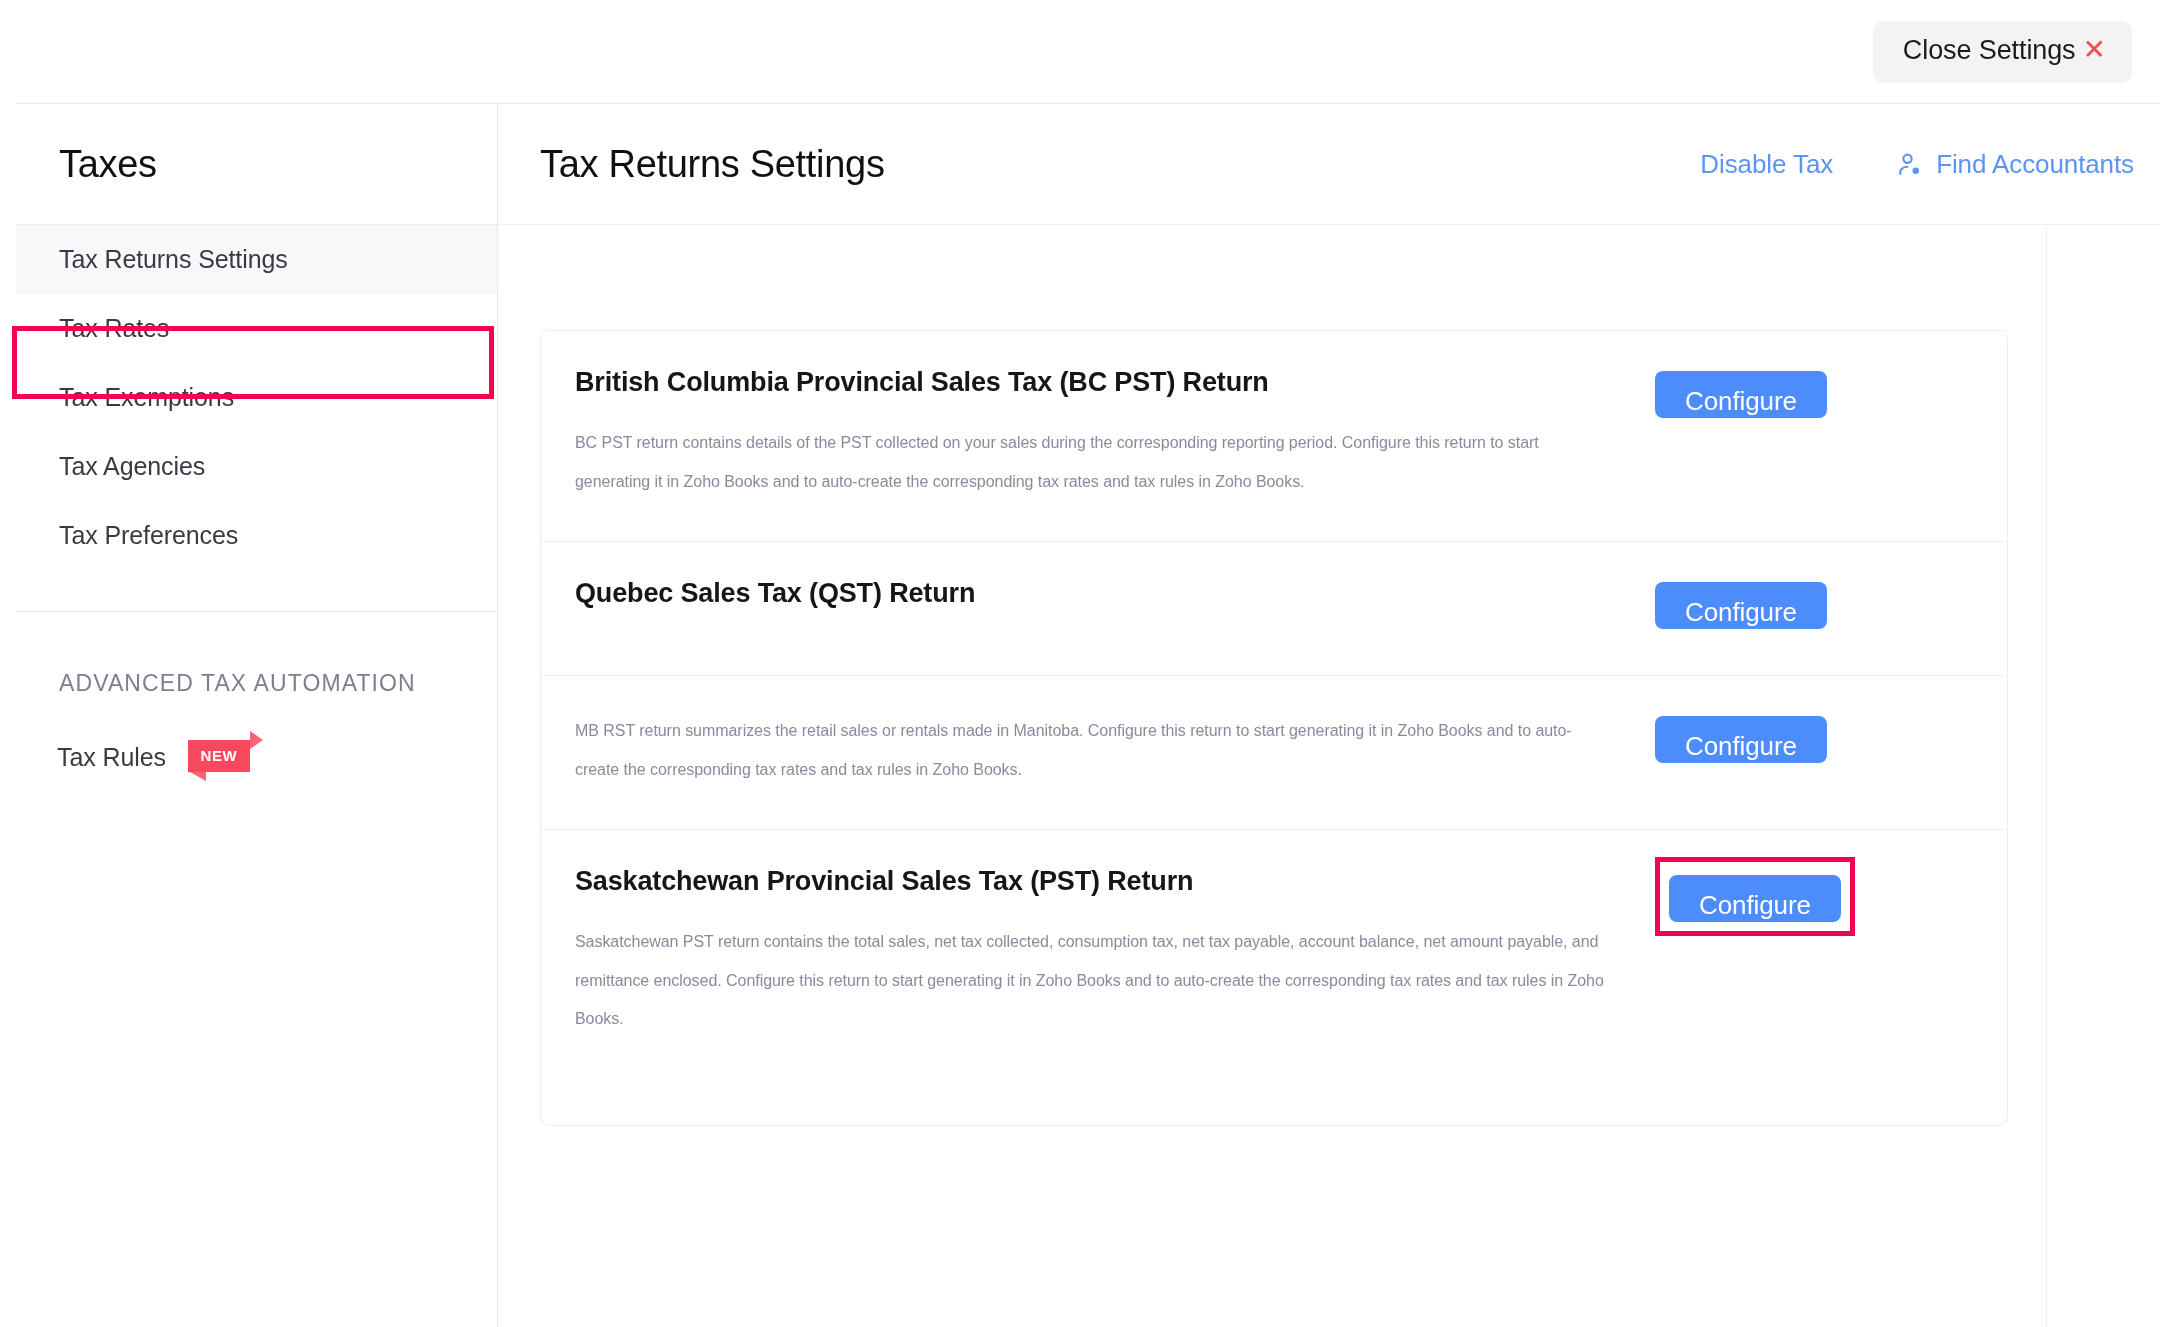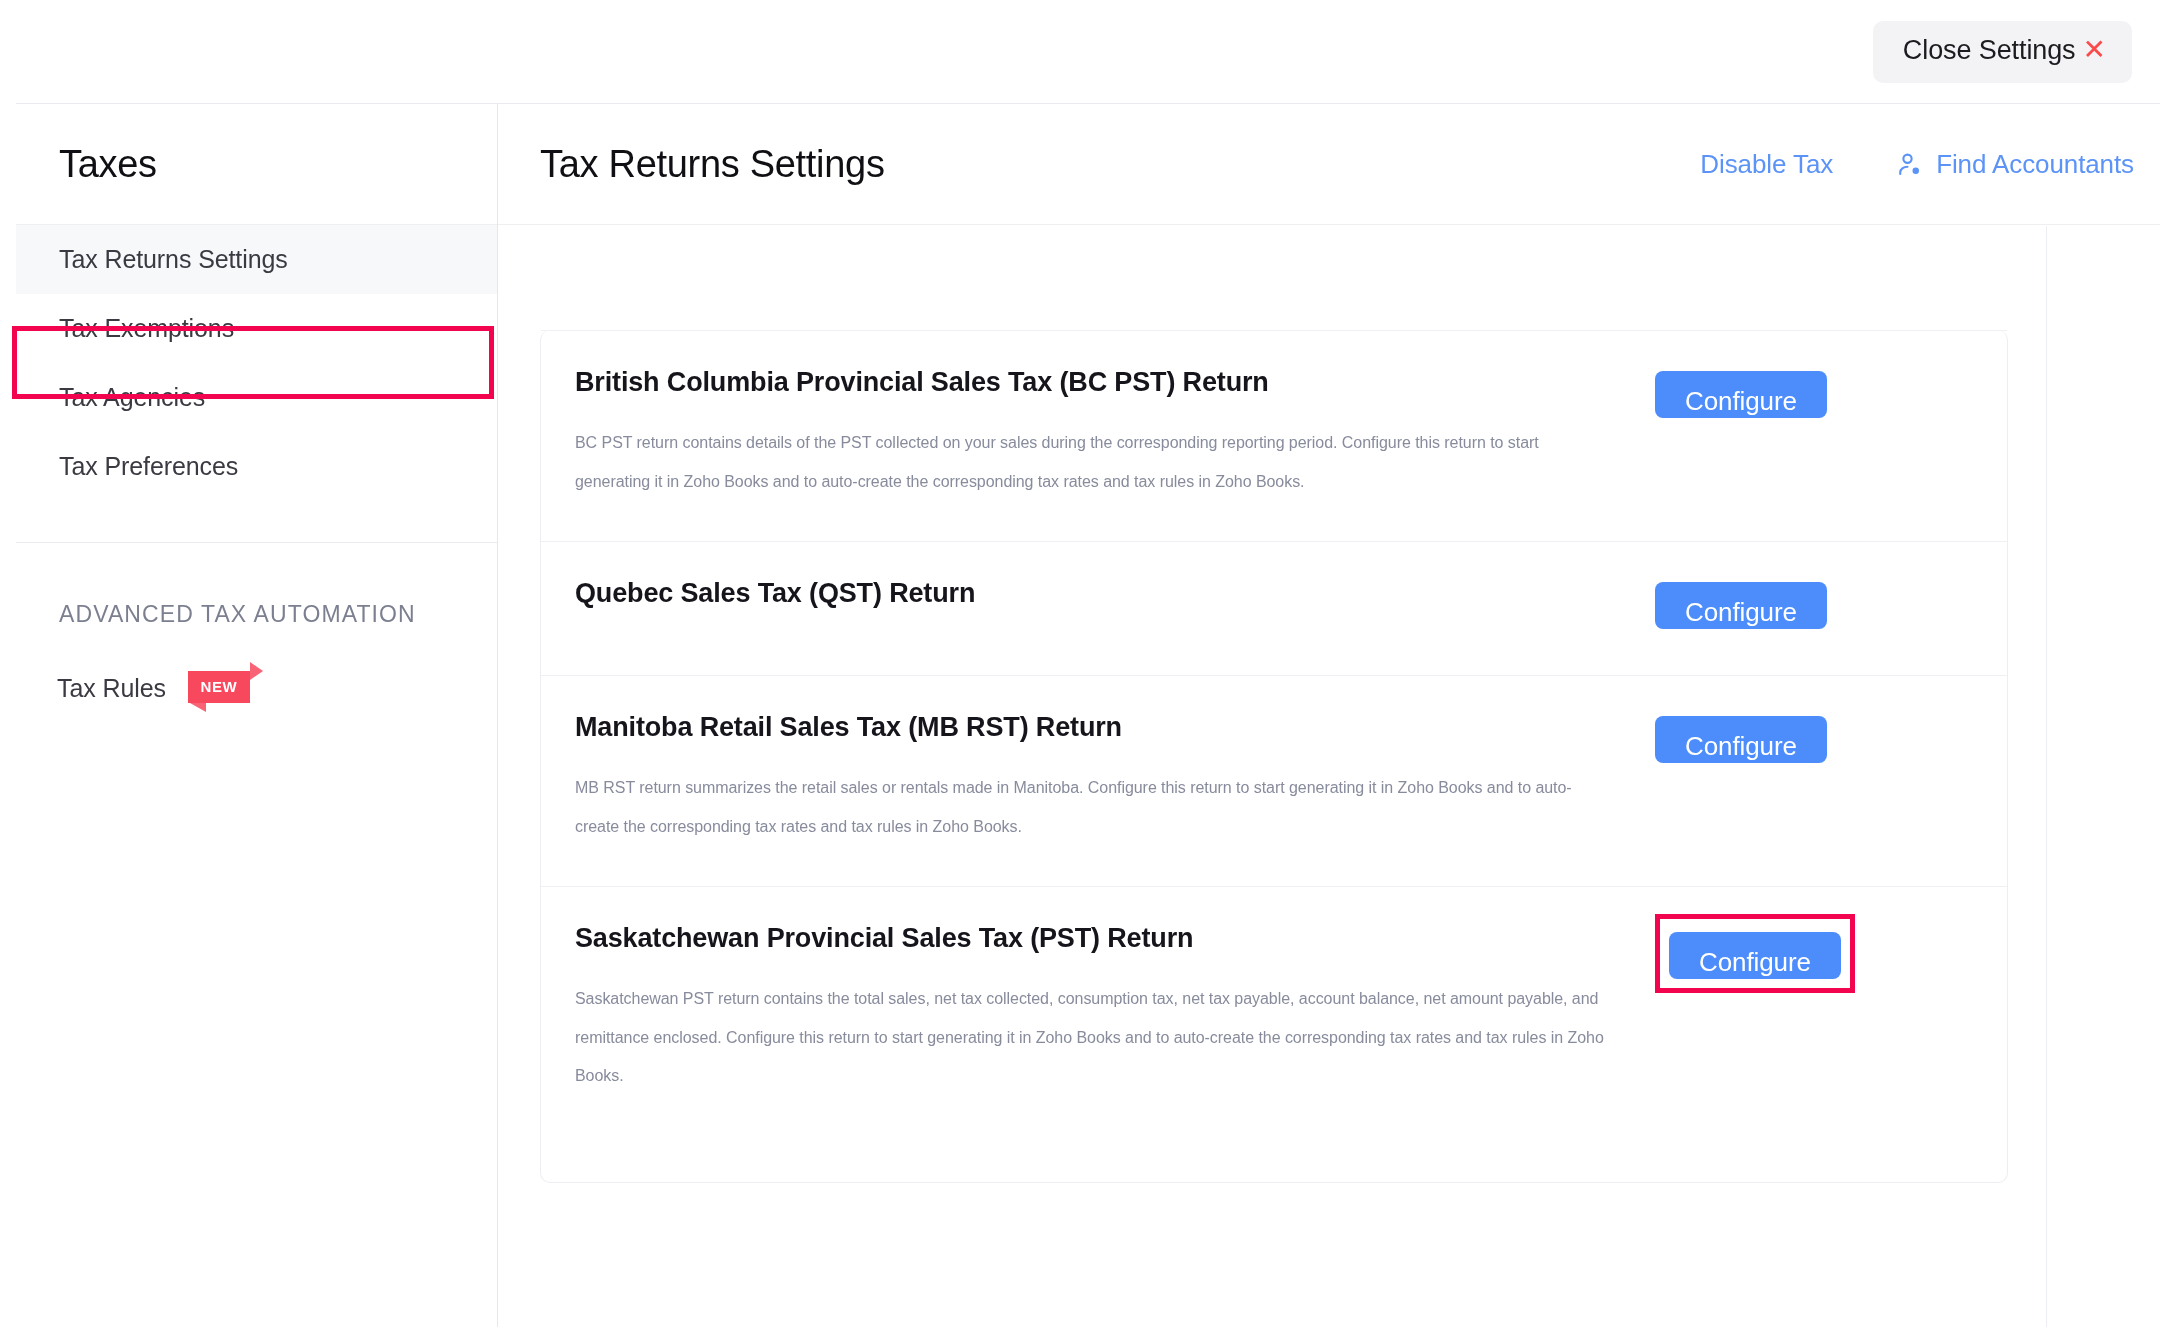--- a/index.html
+++ b/index.html
@@ -308,20 +308,23 @@
 
   <aside class="sidebar">
 
     <div class="sidebar-title-wrap">
       <div class="sidebar-title">Taxes</div>
     </div>
 
     <nav class="sidebar-nav">
       <div class="nav-item active">
         <span>Tax Returns Settings</span>
+      </div>
+      <div class="nav-item">
+        <span>Tax Rates</span>
       </div>
       <div class="nav-item">
         <span>Tax Exemptions</span>
       </div>
       <div class="nav-item">
         <span>Tax Agencies</span>
       </div>
       <div class="nav-item">
         <span>Tax Preferences</span>
       </div>
@@ -384,21 +387,20 @@
             </div>
             <div class="btn-wrap">
               <button class="configure-btn">Configure</button>
             </div>
           </div>
         </div>
 
         <div class="return-row">
           <div class="row-inner">
             <div class="row-text">
-              <div class="return-title">Manitoba Retail Sales Tax (MB RST) Return</div>
               <div class="return-desc">MB RST return summarizes the retail sales or rentals made in Manitoba. Configure this return to start generating it in Zoho Books and to auto-create the corresponding tax rates and tax rules in Zoho Books.</div>
             </div>
             <div class="btn-wrap">
               <button class="configure-btn">Configure</button>
             </div>
           </div>
         </div>
 
         <div class="return-row">
           <div class="row-inner">

